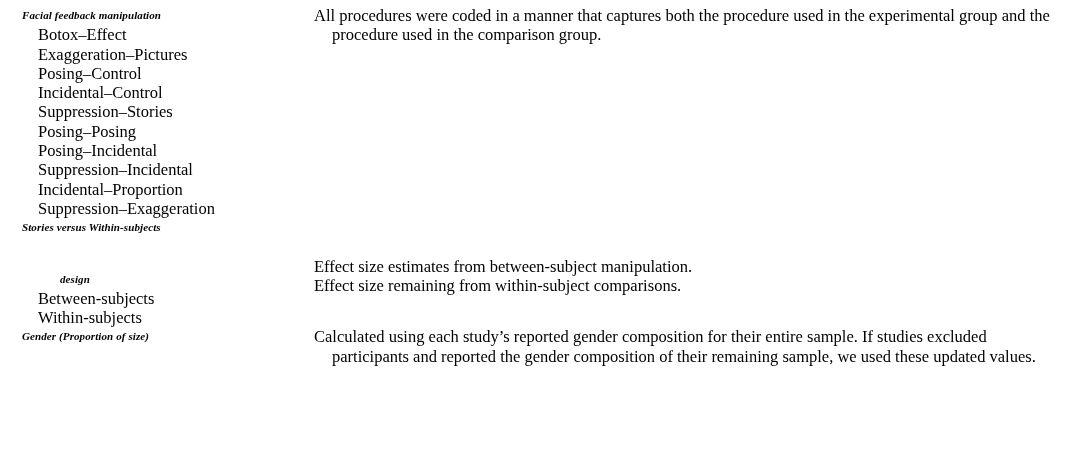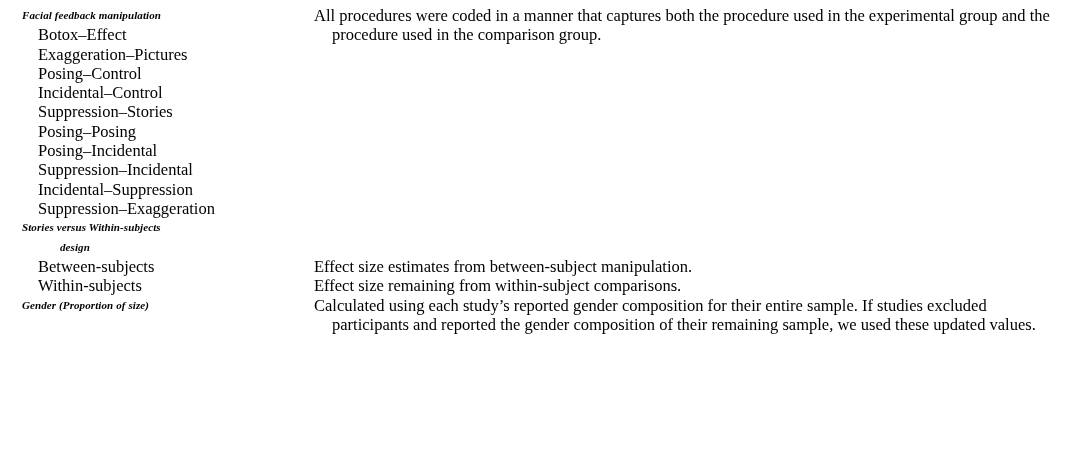--- a/index.html
+++ b/index.html
@@ -41,20 +41,21 @@
   .row-group .label-head {
     font-weight: bold;
     font-size: 11px;
     line-height: 19.3px;
     letter-spacing: 0.1px;
     font-style: italic;
   }
   .label-head .cont-line {
     display: block;
     padding-left: 38px;
+    margin-top: 32px;
   }
   .label-item {
     font-weight: normal;
     font-size: 16.5px;
     line-height: 19.3px;
     padding-left: 16px;
     white-space: nowrap;
   }
   .desc-text {
     font-size: 16.5px;
@@ -86,21 +87,21 @@
         <td class="col-label">
           <div class="label-head">Facial feedback manipulation</div>
           <div class="label-item">Botox–Effect</div>
           <div class="label-item">Exaggeration–Pictures</div>
           <div class="label-item">Posing–Control</div>
           <div class="label-item">Incidental–Control</div>
           <div class="label-item">Suppression–Stories</div>
           <div class="label-item">Posing–Posing</div>
           <div class="label-item">Posing–Incidental</div>
           <div class="label-item">Suppression–Incidental</div>
-          <div class="label-item">Incidental–Suppression</div>
+          <div class="label-item">Incidental–Proportion</div>
           <div class="label-item">Suppression–Exaggeration</div>
         </td>
         <td class="col-desc">
           <div class="desc-cell-inner">
             <div class="desc-text desc-para">All procedures were coded in a manner that captures both the procedure used in the experimental group and the procedure used in the comparison group.</div>
           </div>
         </td>
       </tr>
 
       <tr class="row-group">

